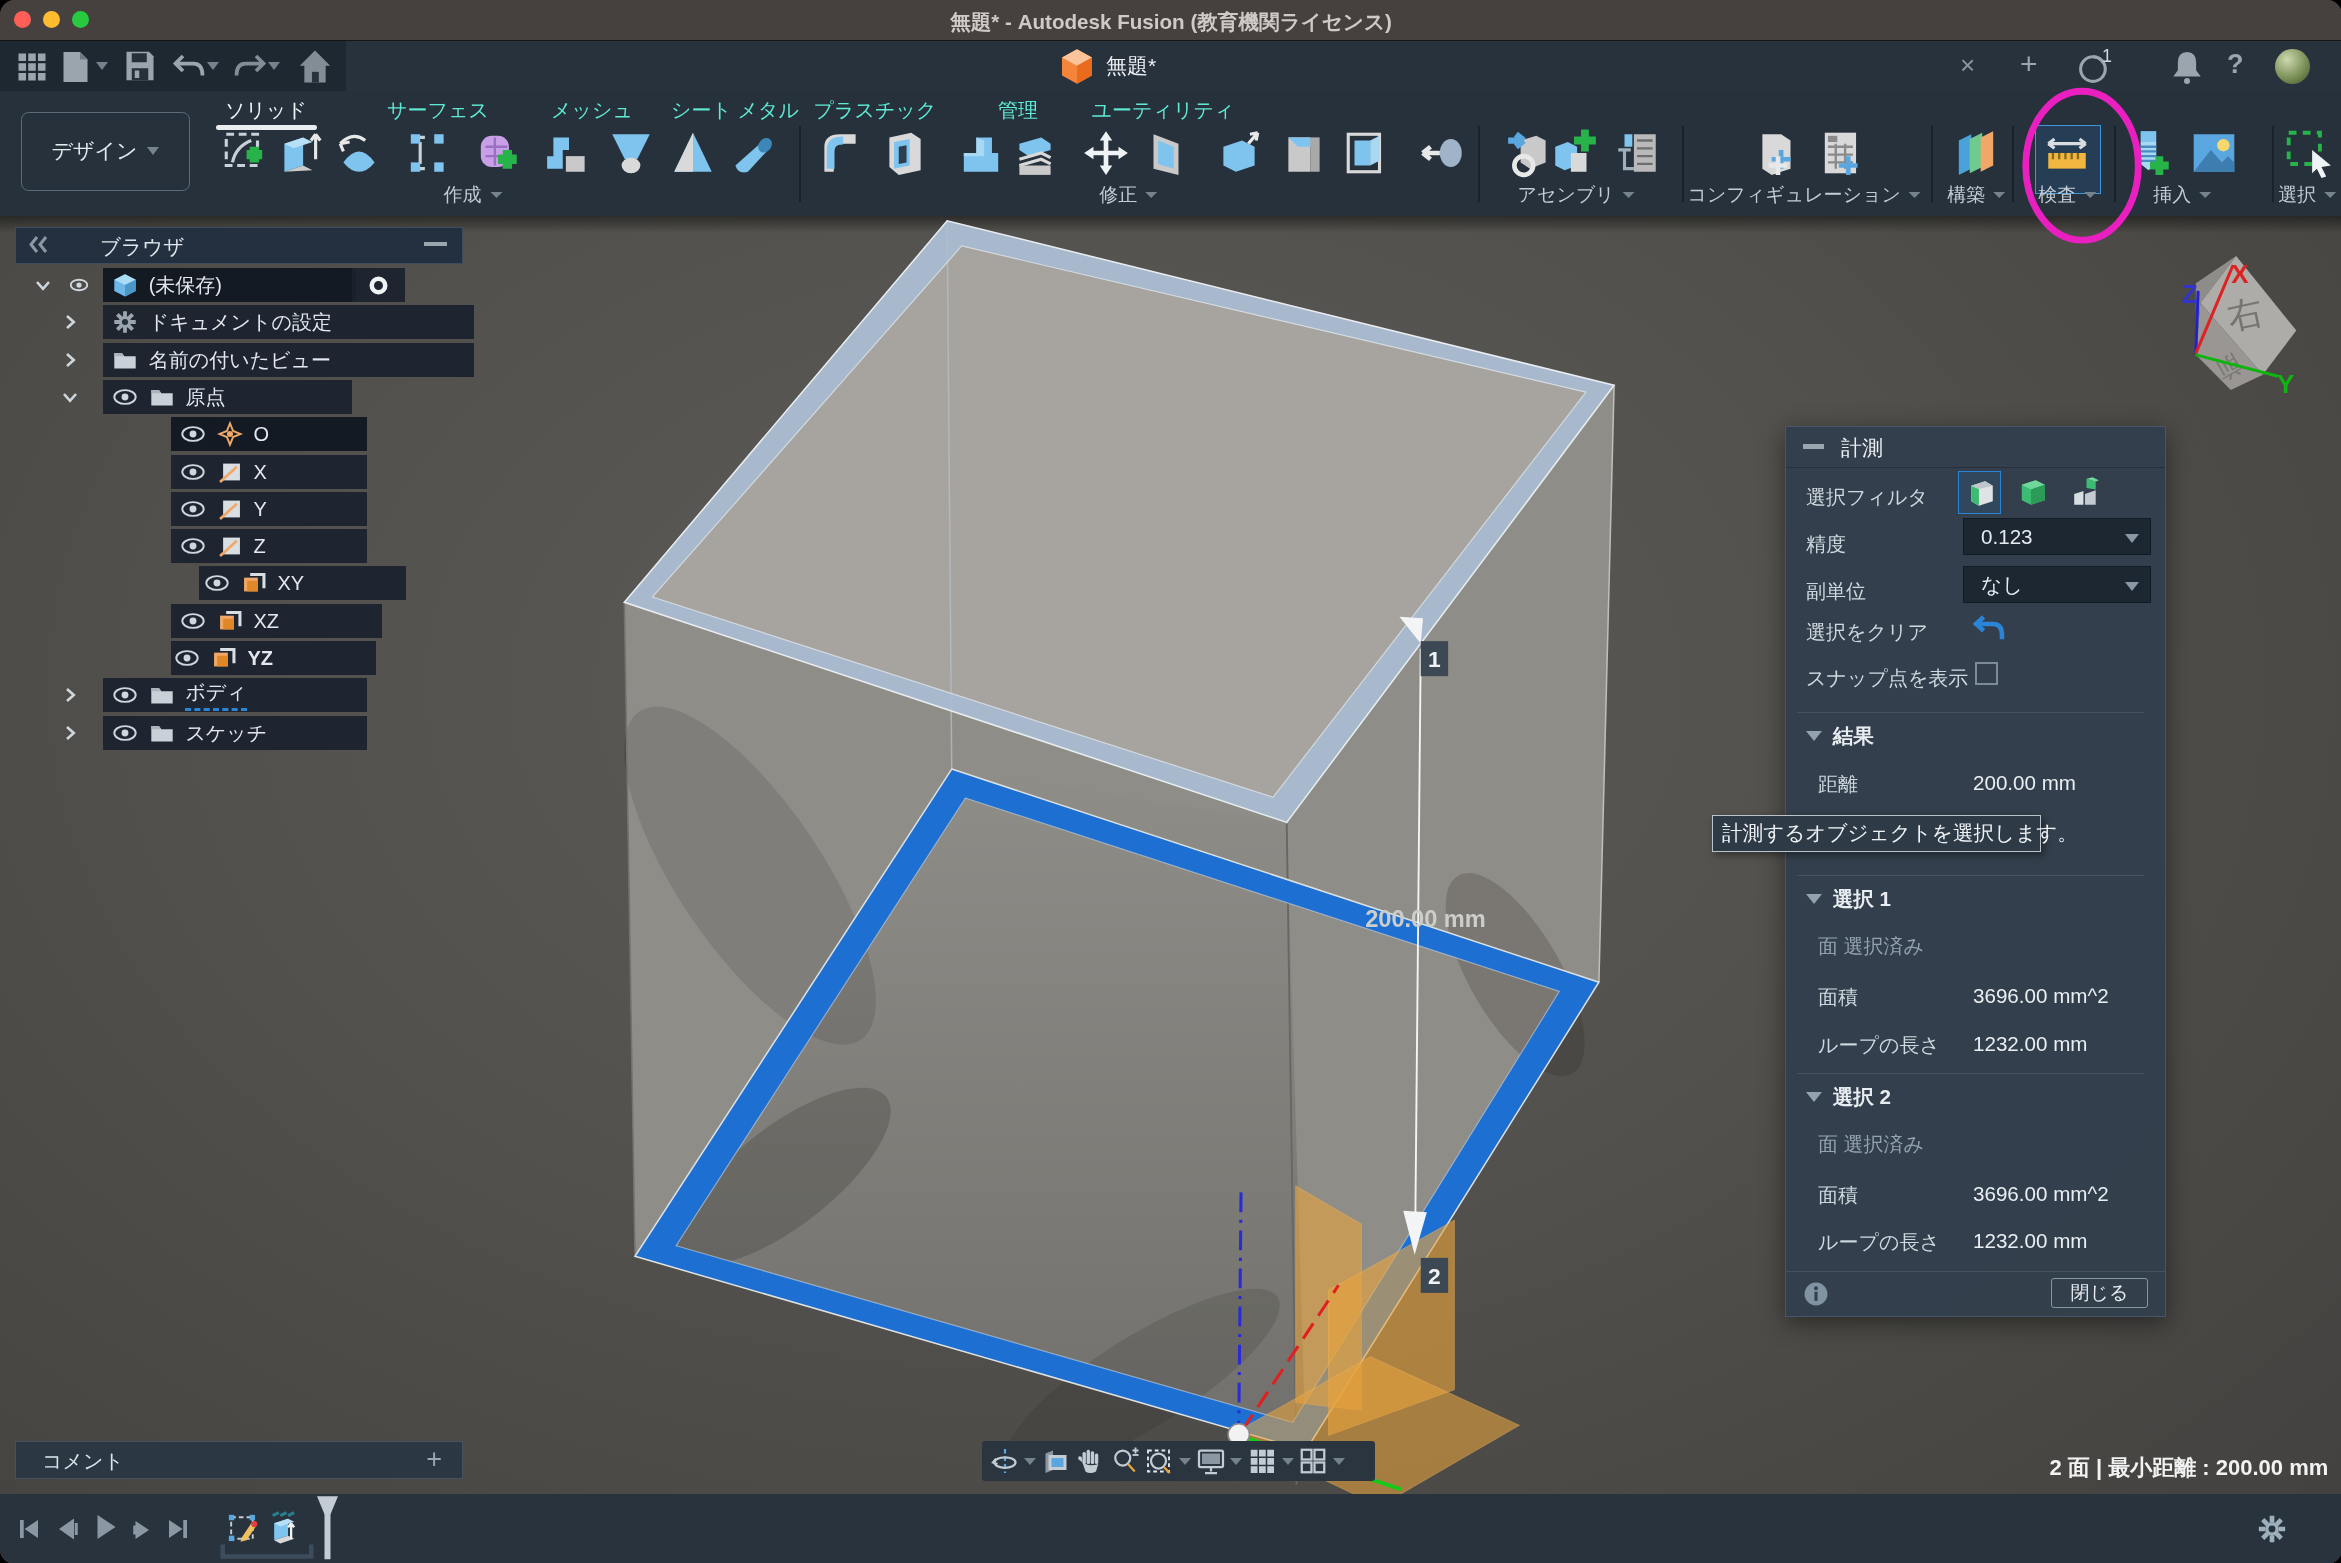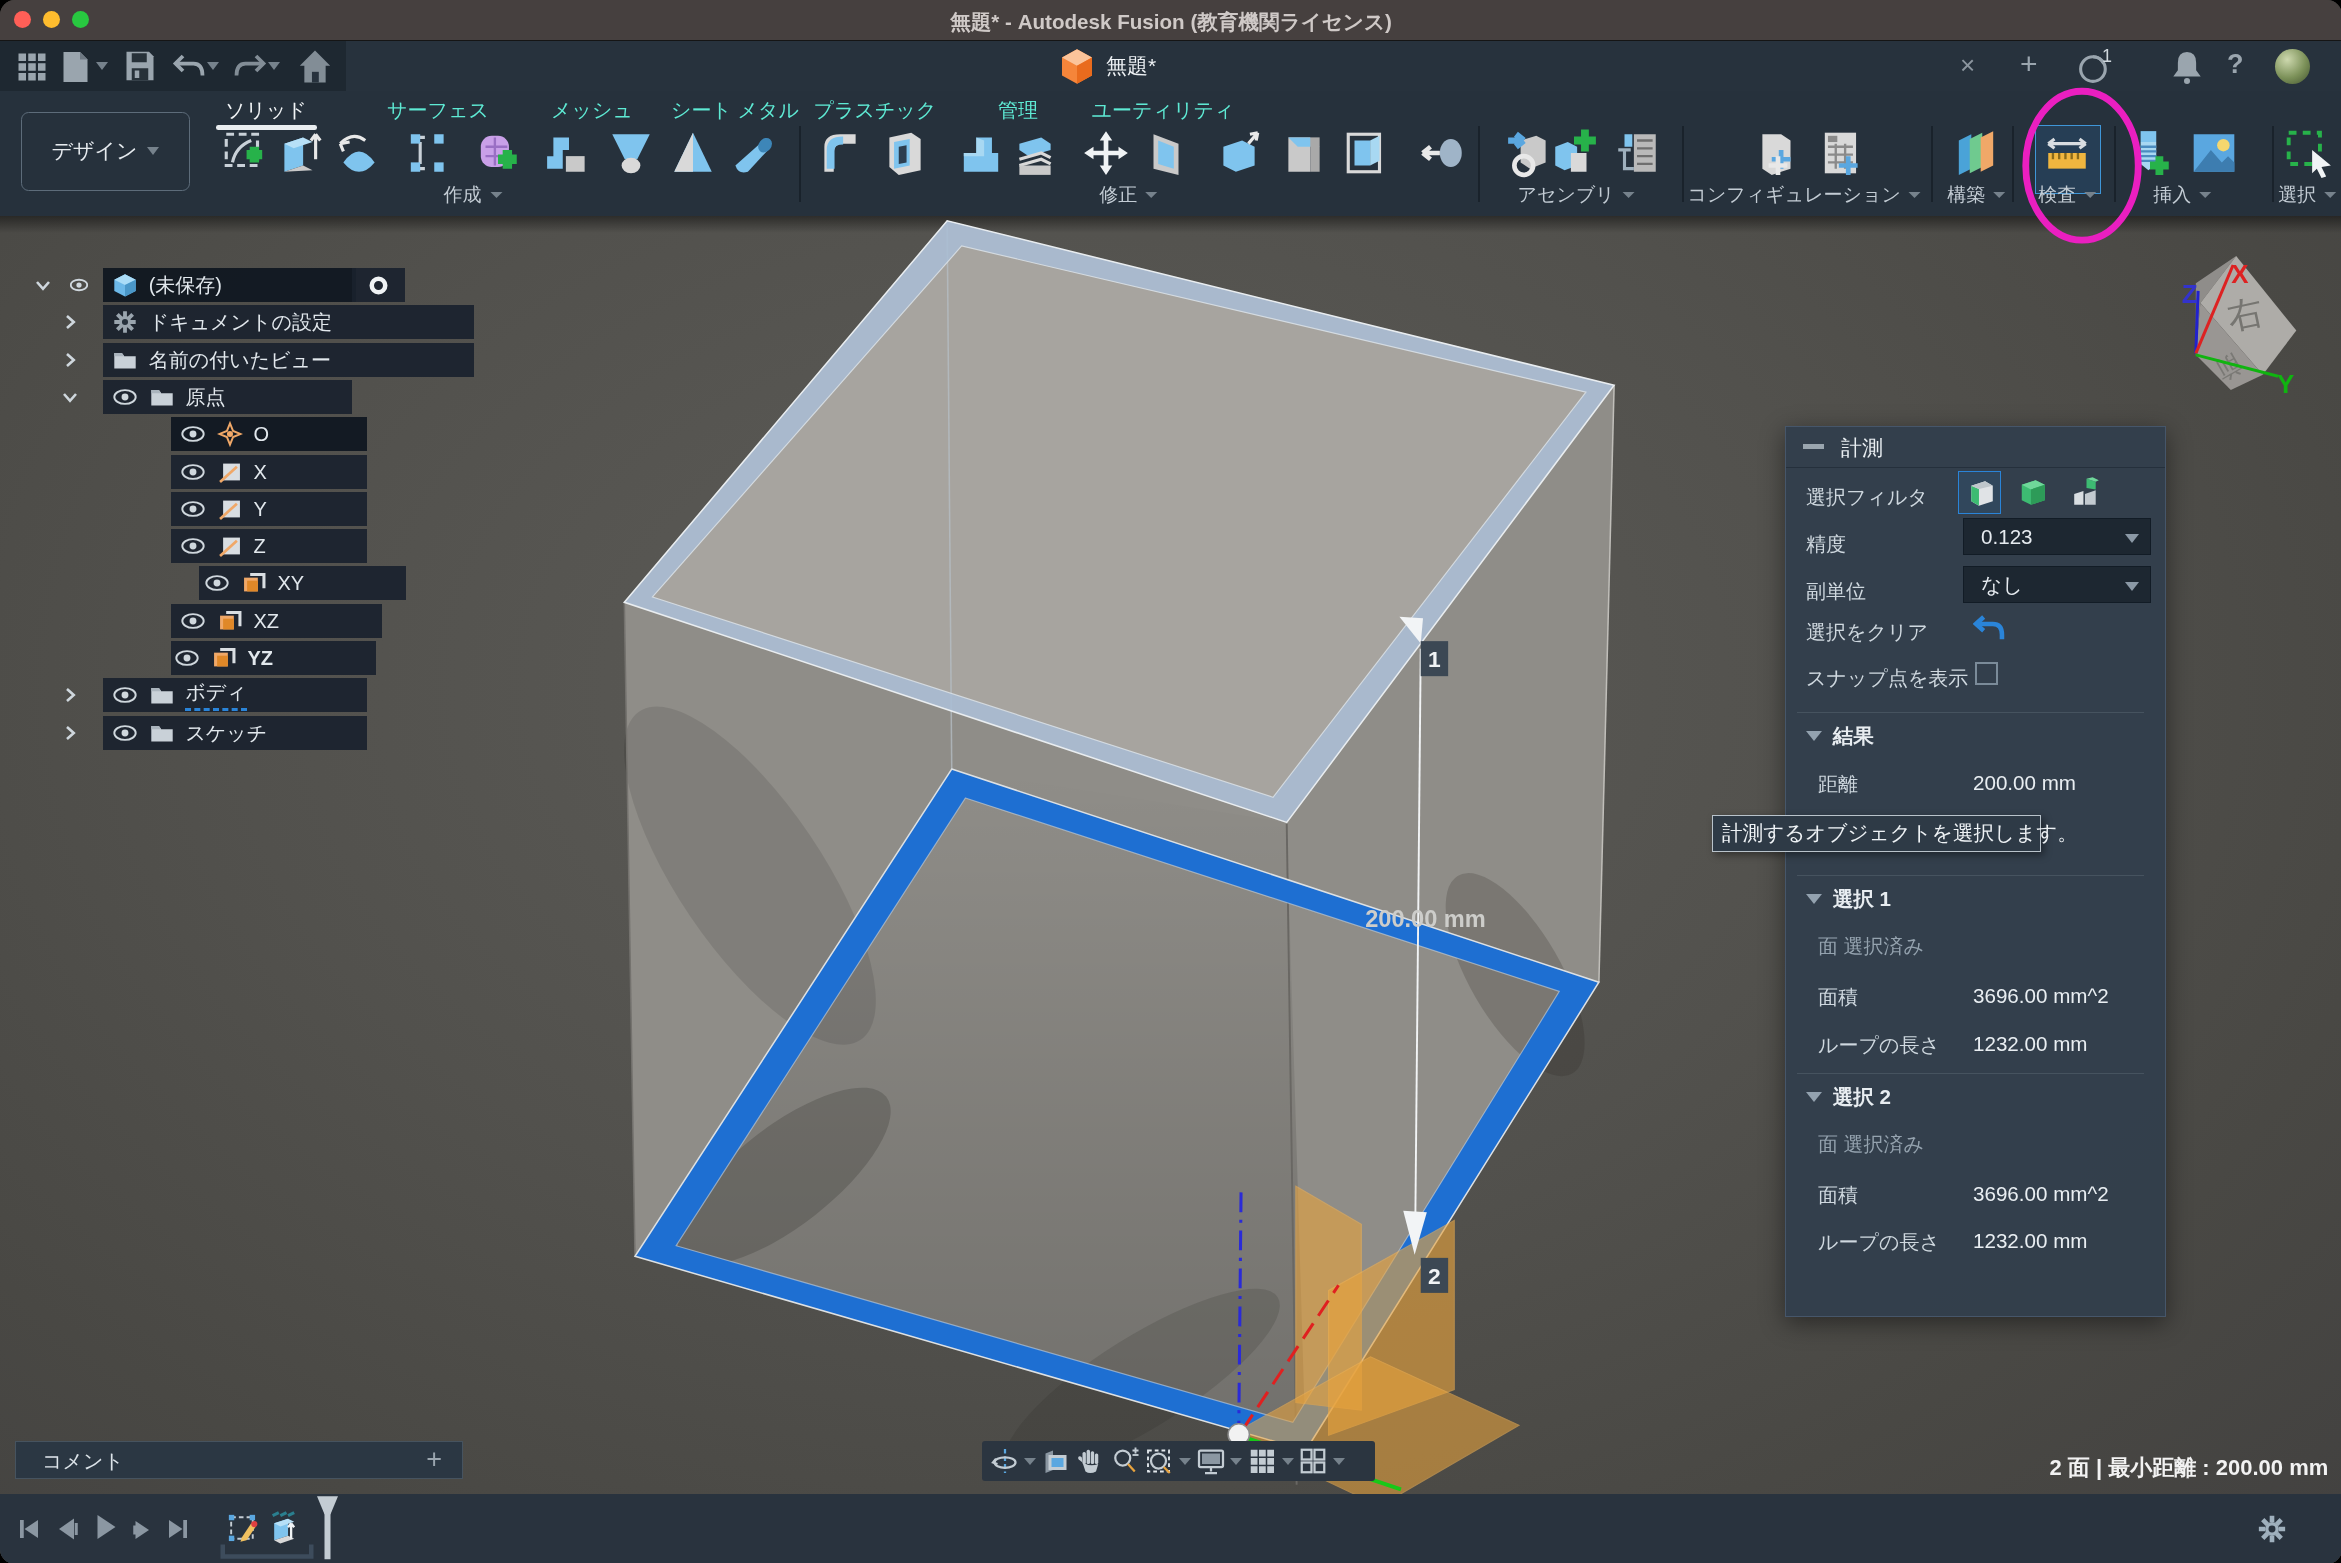--- a/index.html
+++ b/index.html
@@ -486,20 +486,29 @@
       <text x="2922" y="472" font-size="34" fill="#7a7975" transform="rotate(150 2922 472)" text-anchor="middle">前</text>
       <line x1="2884" y1="464" x2="2887" y2="382" stroke="#2222cc" stroke-width="4"></line>
       <line x1="2884" y1="464" x2="2933" y2="348" stroke="#dd2222" stroke-width="4"></line>
       <line x1="2884" y1="466" x2="2992" y2="494" stroke="#10b410" stroke-width="4"></line>
       <text x="2876" y="398" font-size="34" font-weight="bold" fill="#3333cc" text-anchor="middle">Z</text>
       <text x="2942" y="372" font-size="34" font-weight="bold" fill="#dd2222" text-anchor="middle">X</text>
       <text x="3002" y="516" font-size="34" font-weight="bold" fill="#10b410" text-anchor="middle">Y</text>
     </g>
   </svg>
 
+  <div class="abs" id="browser-head">
+    <span class="abs" style="left:10.7px;top:6px;">
+      <svg width="23" height="21" viewBox="0 0 30 28">
+          <path d="M13 4 L5 14 L13 24 M25 4 L17 14 L25 24" stroke="#8b97a2" stroke-width="4" fill="none"></path>
+        </svg>
+    </span>
+    <span class="abs" style="left:84px;top:5.3px;">ブラウザ</span>
+    <span class="abs" style="right:15px;top:13.7px;width:23px;height:4.6px;background:#9aa5ae;"></span>
+  </div>
 
   <div class="abs brow" style="left:0;top:268px;">
     <span class="chev" style="left:34px;"><svg viewBox="0 0 24 24">
           <path d="M4 8 L12 17 L20 8" stroke="#cfd7dd" stroke-width="3.5" fill="none"></path>
         </svg></span>
     <span class="chev" style="left:70px;"><svg viewBox="0 0 24 24">
           <ellipse cx="12" cy="12" rx="11" ry="7" fill="none" stroke="#cfd7dd" stroke-width="2.5"></ellipse>
           <circle cx="12" cy="12" r="3.5" fill="#cfd7dd"></circle>
         </svg></span>
     <div class="patch" style="left:103px;width:244px;padding-left:9px;background:rgba(16,23,33,.95);">
@@ -816,20 +825,30 @@
     <div class="abs sechdr" style="left:20px;top:656px;">
       <span class="tri"></span>
       <span>選択 2</span>
     </div>
     <span class="abs" style="left:32px;top:704px;color:#94a2ae;font-size:20px;">面 選択済み</span>
     <span class="abs dlabel" style="left:32px;top:755px;">面積</span>
     <span class="abs dvalue" style="left:187px;top:755px;">3696.00 mm^2</span>
     <span class="abs dlabel" style="left:32px;top:802px;">ループの長さ</span>
     <span class="abs dvalue" style="left:187px;top:802px;">1232.00 mm</span>
 
+    <div class="abs" style="left:0;top:844px;width:100%;height:44px;border-top:1.5px solid #46535f;">
+      <span class="abs" style="left:17px;top:9px;">
+        <svg width="26" height="26" viewBox="0 0 34 34">
+            <circle cx="17" cy="17" r="15" fill="#7f93a2"></circle>
+            <rect x="15" y="14" width="4" height="12" fill="#323e4a"></rect>
+            <circle cx="17" cy="9.5" r="2.6" fill="#323e4a"></circle>
+          </svg>
+      </span>
+      <button class="abs" style="left:265px;top:6px;width:97px;height:30px;background:transparent;border:1.5px solid #8296a6;border-radius:3px;color:#e6ebf0;font-size:19px;font-family:inherit;">閉じる</button>
+    </div>
   </div>
 
   <div class="abs" id="tooltip">計測するオブジェクトを選択します。</div>
 
   <div class="abs" id="navbar">
     <span class="nicon">
         <svg viewBox="0 0 40 40">
           <line x1="20" y1="4" x2="20" y2="36" stroke="#5aa7e0" stroke-width="3" stroke-dasharray="6 4"></line>
           <path d="M6 22 a14 7 0 1 0 28 0 a14 7 0 0 0 -28 0" fill="none" stroke="#c3ccd3" stroke-width="3"></path>
           <path d="M8 17 l-4 5 l6 2" fill="none" stroke="#c3ccd3" stroke-width="3"></path>

